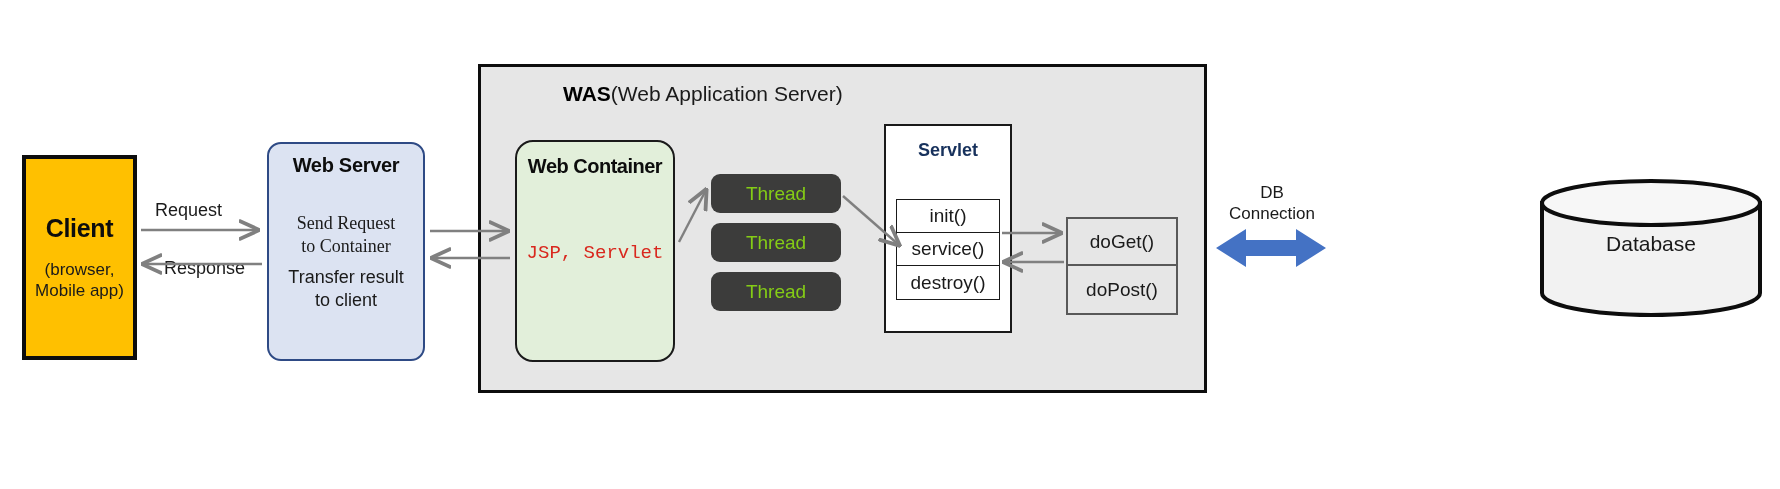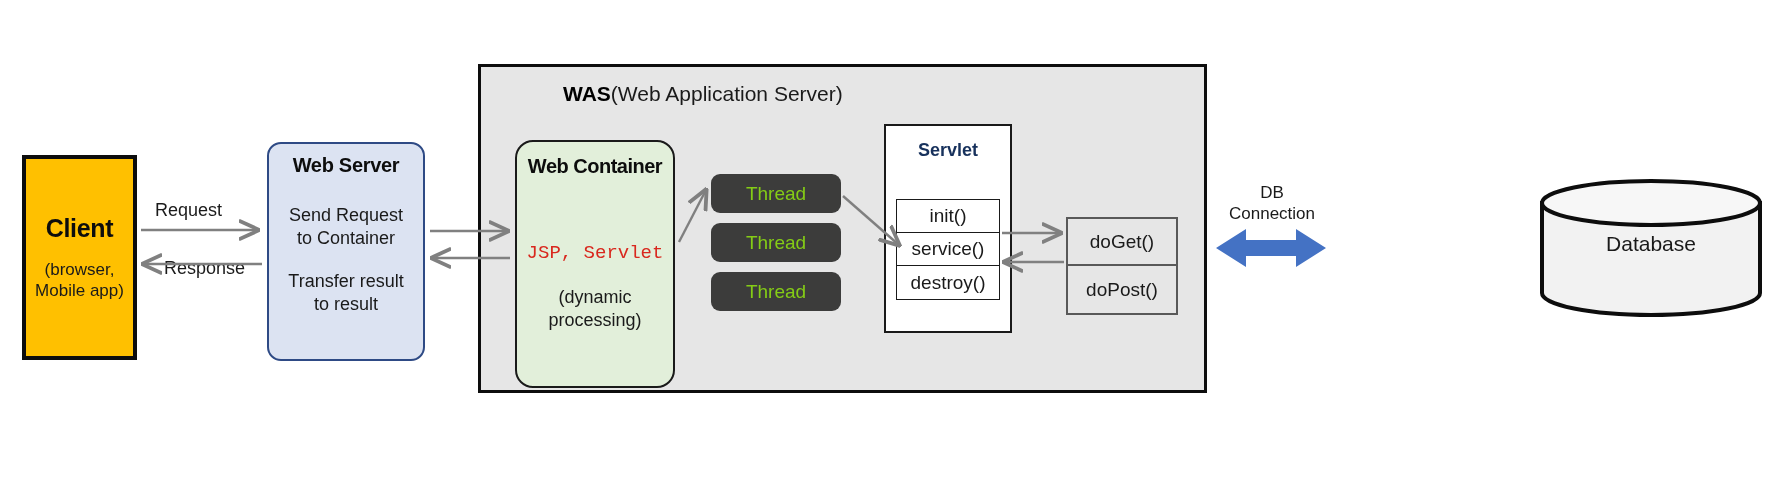--- a/index.html
+++ b/index.html
@@ -66,43 +66,43 @@
     color: #0d0d0d;
     letter-spacing: -0.3px;
   }
   .ws-line {
     font-size: 18px;
     color: #1a1a1a;
     text-align: center;
     line-height: 1.28;
     white-space: nowrap;
   }
-  #ws-block1 { margin-top: 27px; }
-  #ws-block2 { margin-top: 20px; }
+  #ws-block1 { margin-top: 35px; font-family: Liberation Serif, serif; }
+  #ws-block2 { margin-top: 8px; }
 
   
   #was-box {
     left: 478px; top: 64px;
     width: 729px; height: 329px;
     background: #E6E6E6;
     border: 3px solid #0d0d0d;
     box-sizing: border-box;
   }
   #was-title {
     left: 563px; top: 82px;
     font-size: 21px;
     color: #1a1a1a;
     white-space: nowrap;
   }
   #was-title b { font-weight: bold; color: #000; }
 
   
   #webcontainer-box {
     left: 515px; top: 140px;
-    width: 160px; height: 248px;
+    width: 160px; height: 222px;
     background: #E2EFDA;
     border: 2px solid #1a1a1a;
     border-radius: 18px;
     box-sizing: border-box;
     display: flex;
     flex-direction: column;
     align-items: center;
     padding-top: 13px;
   }
   #webcontainer-title {
@@ -248,34 +248,30 @@
   <div class="abs" id="label-response">Response</div>
 
   <div class="abs" id="webserver-box">
     <div id="webserver-title">Web Server</div>
     <div id="ws-block1">
       <div class="ws-line">Send Request</div>
       <div class="ws-line">to Container</div>
     </div>
     <div id="ws-block2">
       <div class="ws-line">Transfer result</div>
-      <div class="ws-line">to result</div>
+      <div class="ws-line">to client</div>
     </div>
   </div>
 
   <div class="abs" id="was-box"></div>
   <div class="abs" id="was-title"><b>WAS</b><span>(Web Application Server)</span></div>
 
   <div class="abs" id="webcontainer-box">
     <div id="webcontainer-title">Web Container</div>
     <div id="wc-jsp">JSP, Servlet</div>
-    <div id="wc-dynamic">
-      <div>(dynamic</div>
-      <div>processing)</div>
-    </div>
   </div>
 
   <div class="abs thread-box" id="thread-1">Thread</div>
   <div class="abs thread-box" id="thread-2">Thread</div>
   <div class="abs thread-box" id="thread-3">Thread</div>
 
   <div class="abs" id="servlet-box"></div>
   <div class="abs" id="servlet-title">Servlet</div>
   <div class="abs" id="servlet-methods">
     <div class="method-cell">init()</div>

